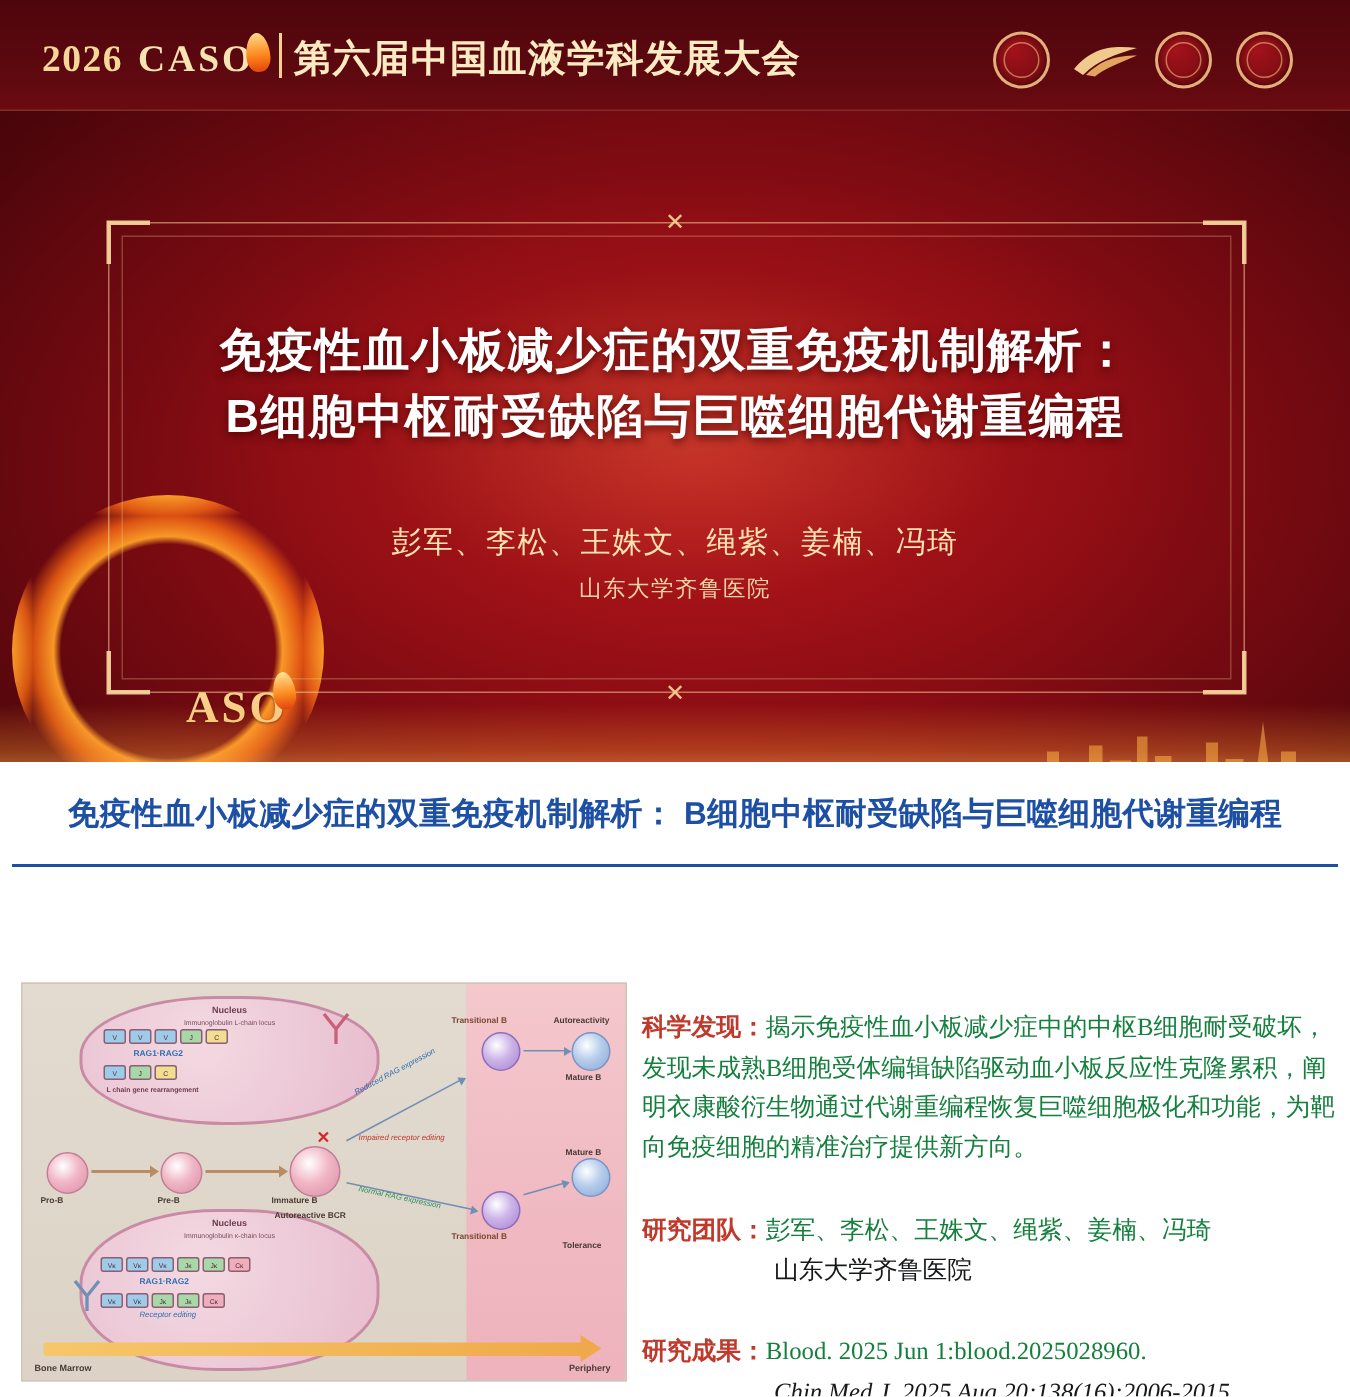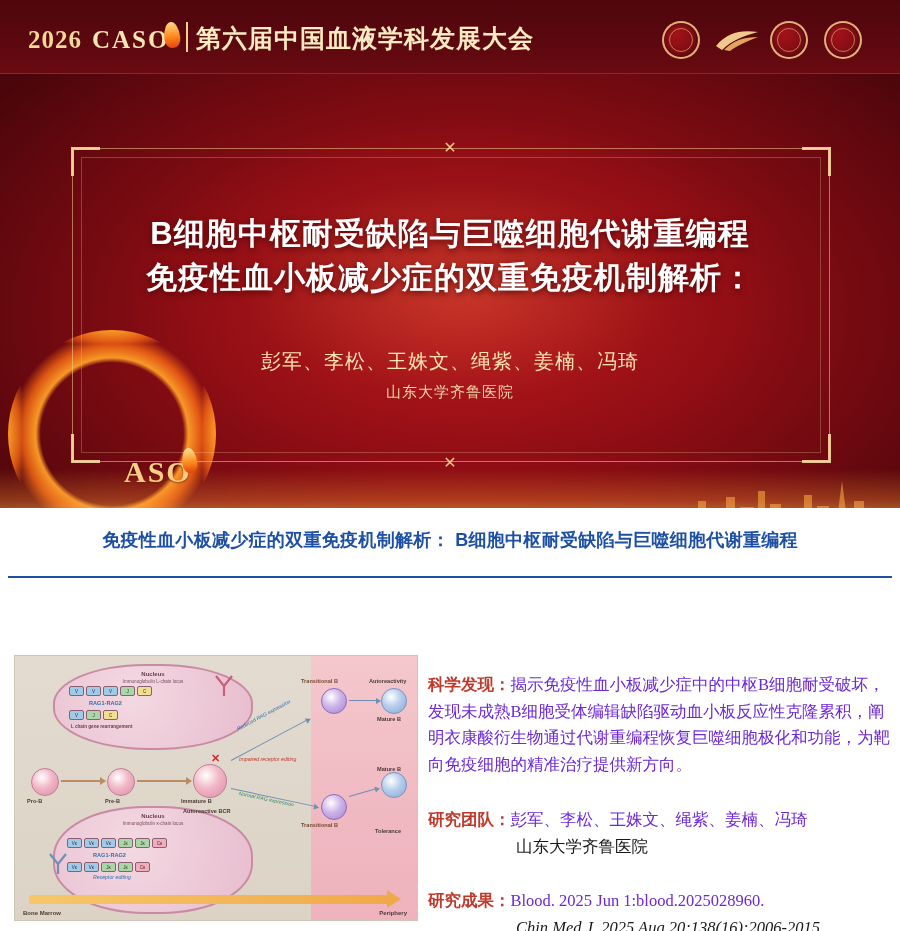--- a/index.html
+++ b/index.html
@@ -203,21 +203,21 @@
     position: absolute;
     left: 0; top: 508px; width: 900px; height: 78px;
     background: #ffffff;
   }
   .headline {
     position: absolute;
     left: 50%; transform: translateX(-50%);
     top: 20px;
     width: 880px;
     text-align: center;
-    font-size: 18px;
+    font-size: 21px;
     font-weight: bold;
     color: #1d4fa5;
     letter-spacing: 0.3px;
     white-space: nowrap;
   }
   .headline-rule {
     position: absolute; left: 8px; top: 68px; width: 884px; height: 2px;
     background: #1d4fa5;
   }
 
@@ -312,21 +312,21 @@
     width: 462px;
   }
   .info-row { margin-bottom: 4px; }
   .info-label {
     color: #c0392b;
     font-weight: bold;
     font-size: 16.5px;
     font-family: "Liberation Serif", serif;
   }
   .info-text {
-    color: #6d28d9;
+    color: #15803d;
     font-size: 16.5px;
     font-family: "Liberation Serif", serif;
     line-height: 1.62;
   }
   .info-block { font-size: 16.5px; line-height: 1.62; color:#16181a; font-family: "Liberation Serif", serif; }
   .mt10 { margin-top: 28px; }
 
   
   .watermark {
     position: absolute; right: 14px; top: 818px;
@@ -377,22 +377,22 @@
     <div class="frame">
       <div class="frame-corner fc-tl"></div>
       <div class="frame-corner fc-tr"></div>
       <div class="frame-corner fc-bl"></div>
       <div class="frame-corner fc-br"></div>
       <div class="frame-x top">✕</div>
       <div class="frame-x bottom">✕</div>
     </div>
 
     <div class="poster-main-title">
+      <div>免疫性血小板减少症的双重免疫机制解析：</div>
       <div>B细胞中枢耐受缺陷与巨噬细胞代谢重编程</div>
-      <div>免疫性血小板减少症的双重免疫机制解析：</div>
     </div>
 
     <div class="poster-authors">彭军、李松、王姝文、绳紫、姜楠、冯琦</div>
     <div class="poster-affil">山东大学齐鲁医院</div>
 
     <div class="aso-logo">ASO</div>
     <div class="aso-flame"></div>
 
     <svg class="skyline" width="210" height="56" viewBox="0 0 210 56">
       <g fill="#e9a345" opacity="0.75">

